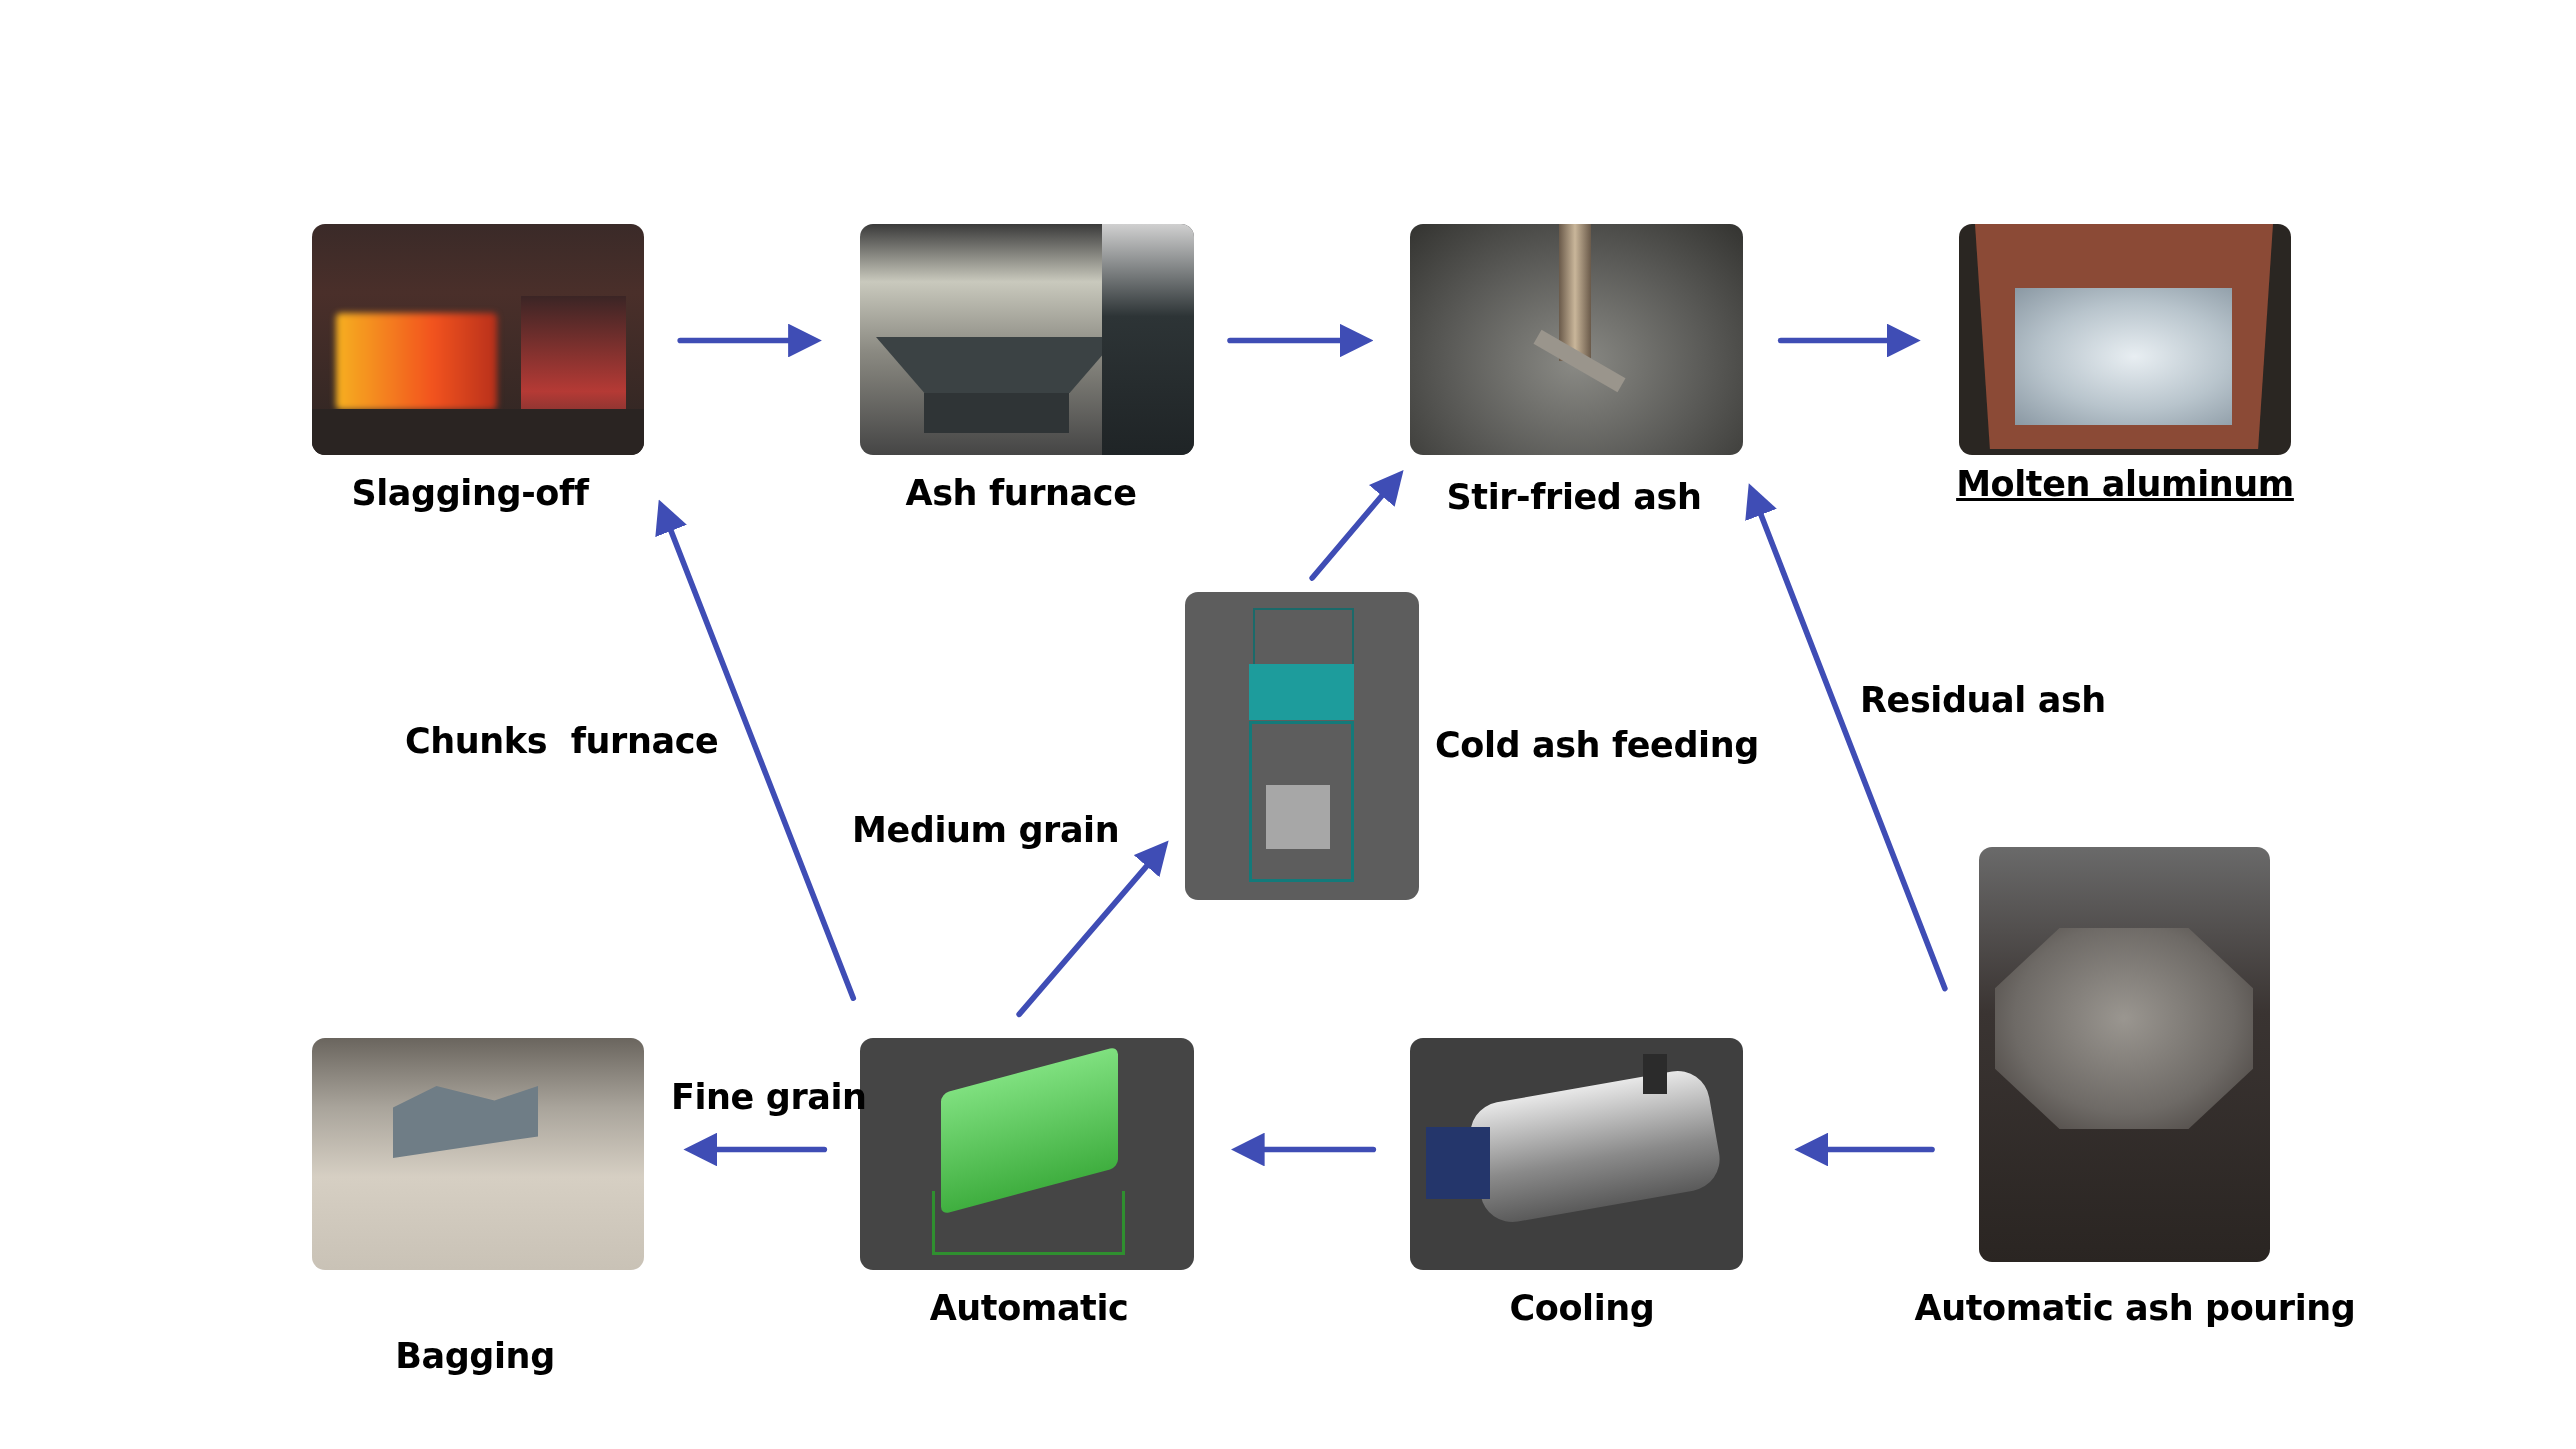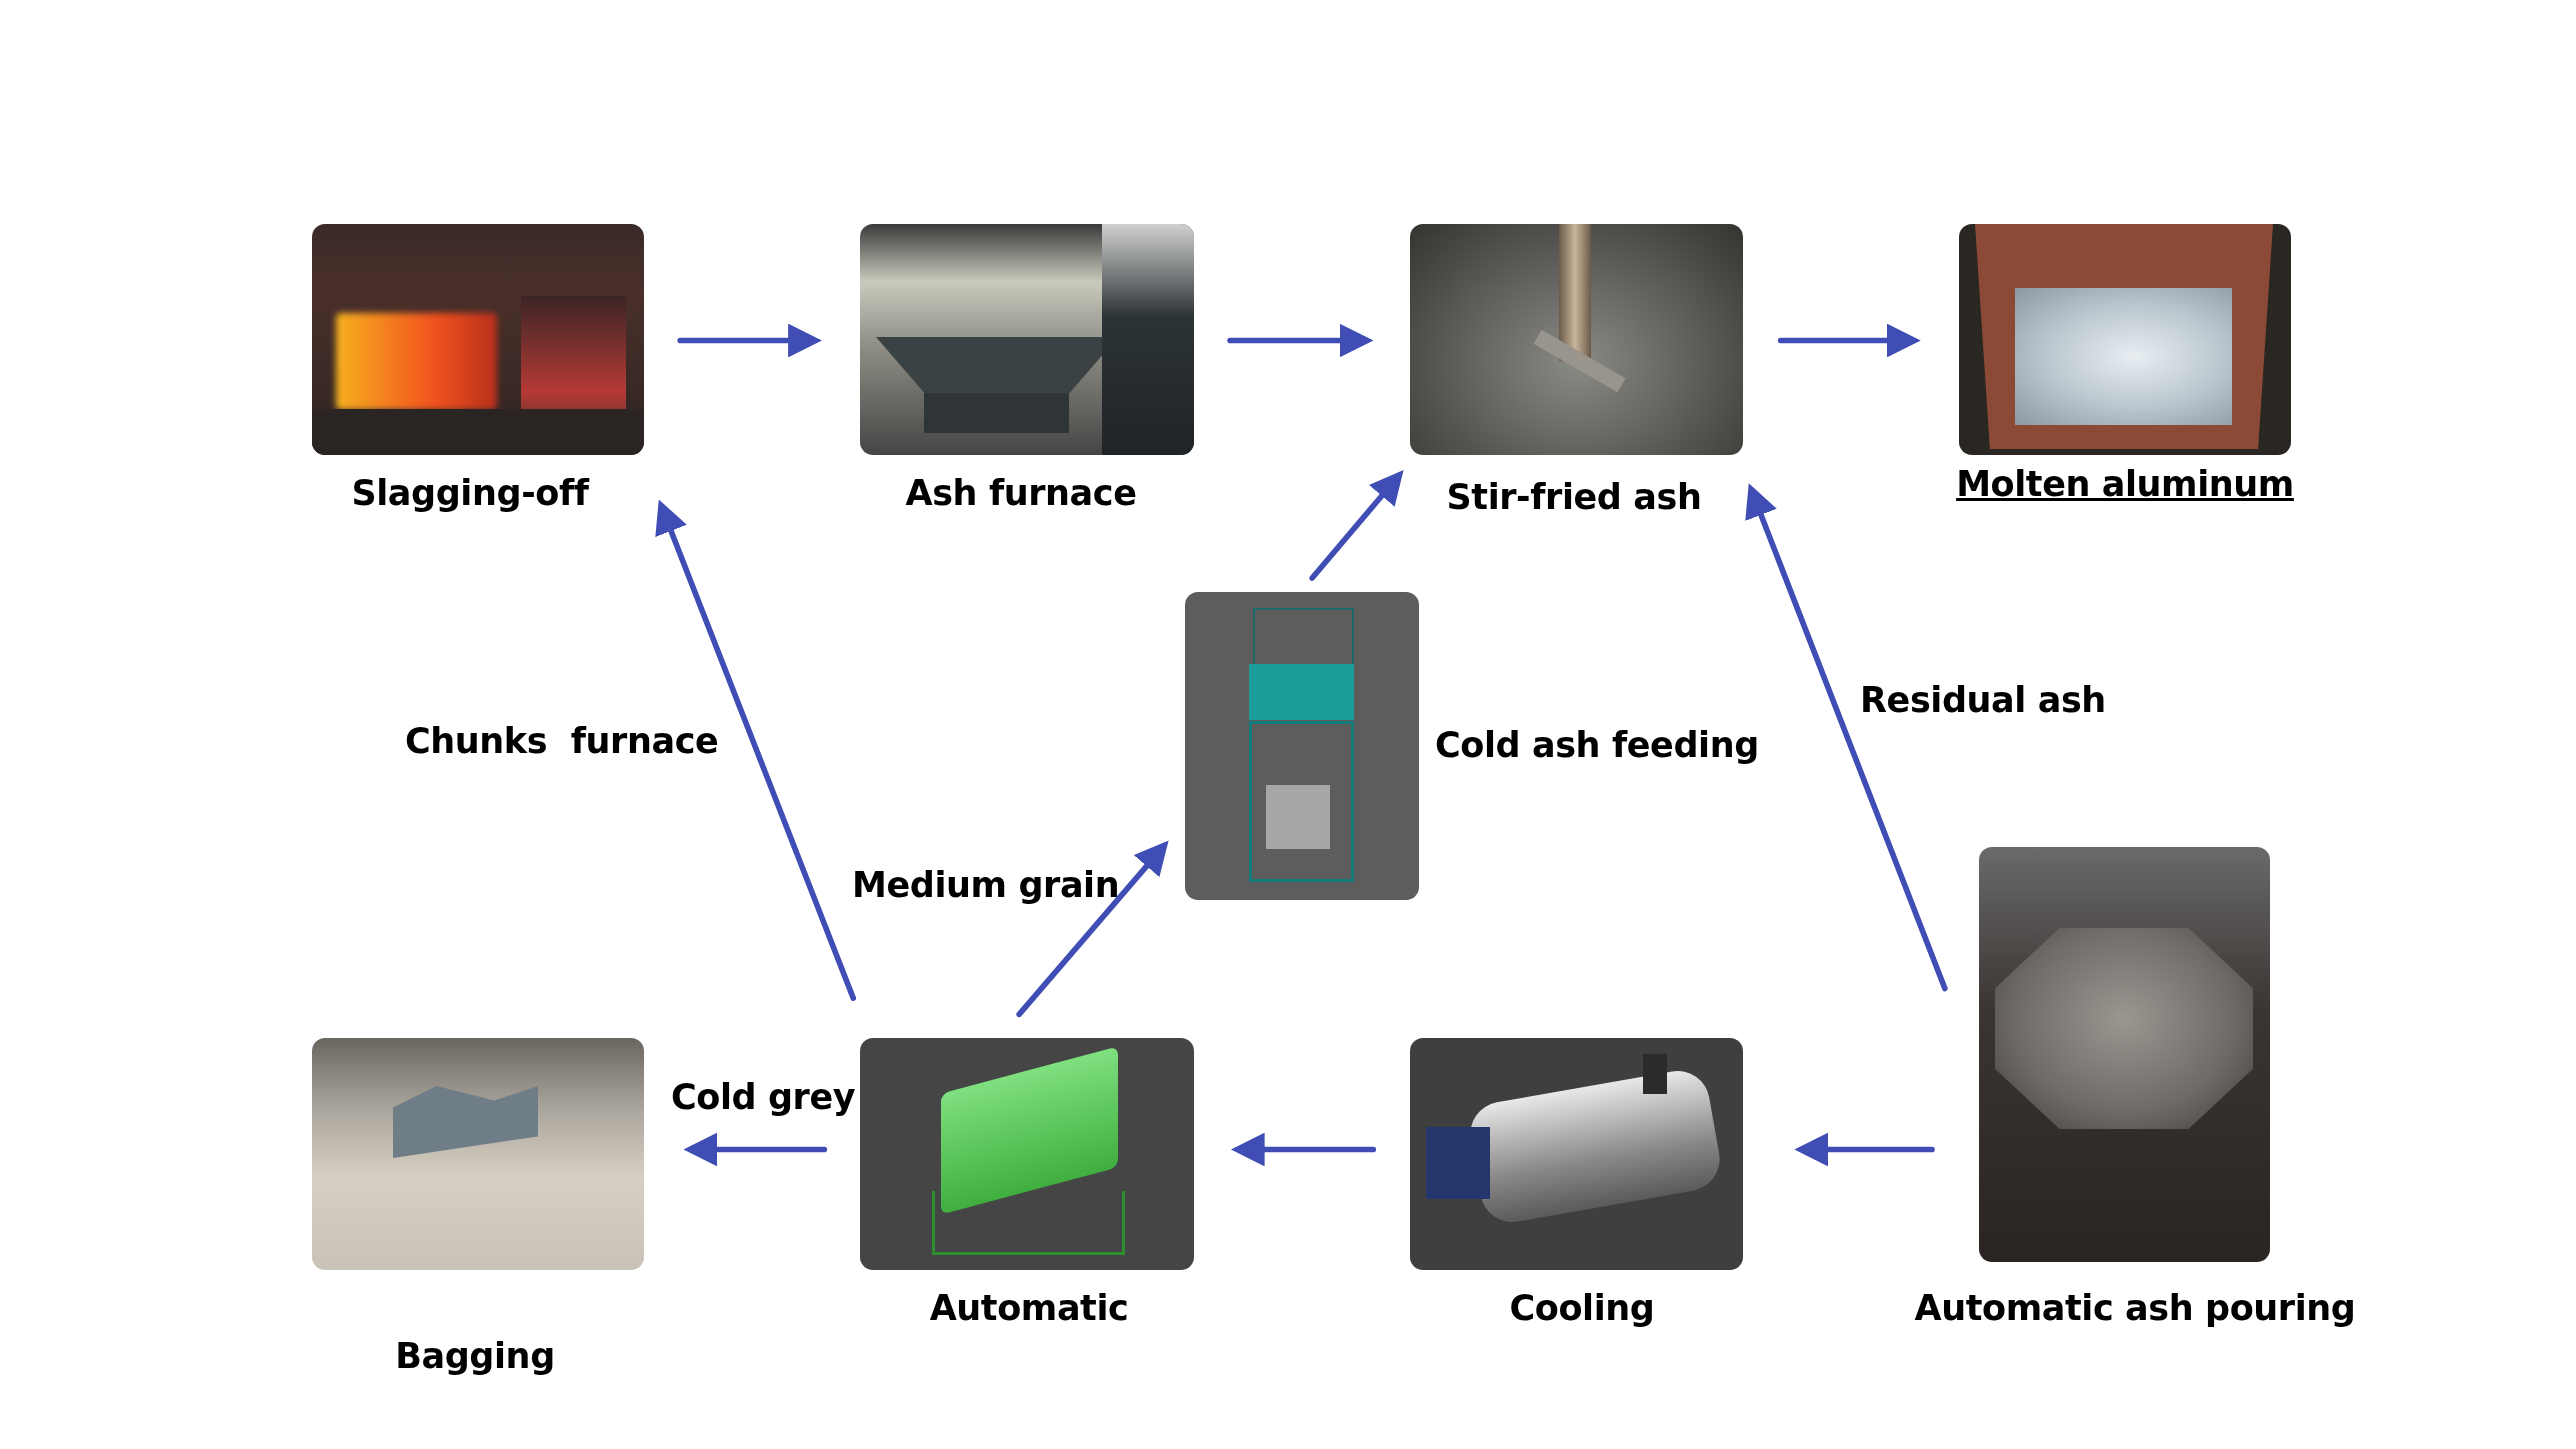--- a/index.html
+++ b/index.html
@@ -84,16 +84,16 @@
 <div class="label center" style="left:1021px;top:473px;">Ash furnace</div>
 <div class="label center" style="left:1574px;top:477px;">Stir-fried ash</div>
 <div class="label center" style="left:2125px;top:464px;text-decoration:underline;">Molten aluminum</div>
 <div class="label" style="left:1435px;top:725px;">Cold ash feeding</div>
 <div class="label center" style="left:475px;top:1288px;margin-top:48px;">Bagging</div>
 <div class="label center" style="left:1029px;top:1288px;">Automatic</div>
 <div class="label center" style="left:1582px;top:1288px;">Cooling</div>
 <div class="label center" style="left:2135px;top:1288px;">Automatic ash pouring</div>
 
 <div class="label" style="left:405px;top:721px;white-space:pre;">Chunks  furnace</div>
-<div class="label" style="left:852px;top:865px;">Medium grain</div>
+<div class="label" style="left:852px;top:810px;">Medium grain</div>
 <div class="label" style="left:1860px;top:680px;">Residual ash</div>
-<div class="label" style="left:671px;top:1077px;">Cold grey</div>
+<div class="label" style="left:671px;top:1077px;">Fine grain</div>
 
 
 </body></html>

